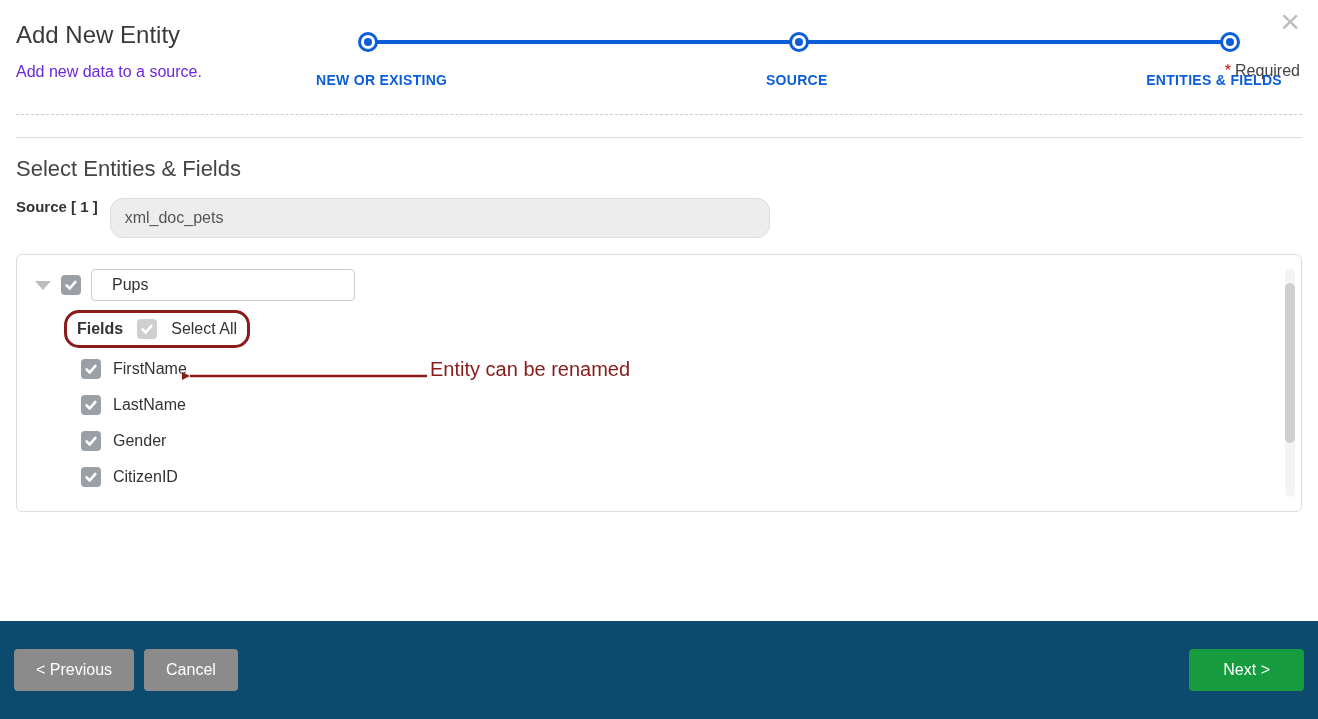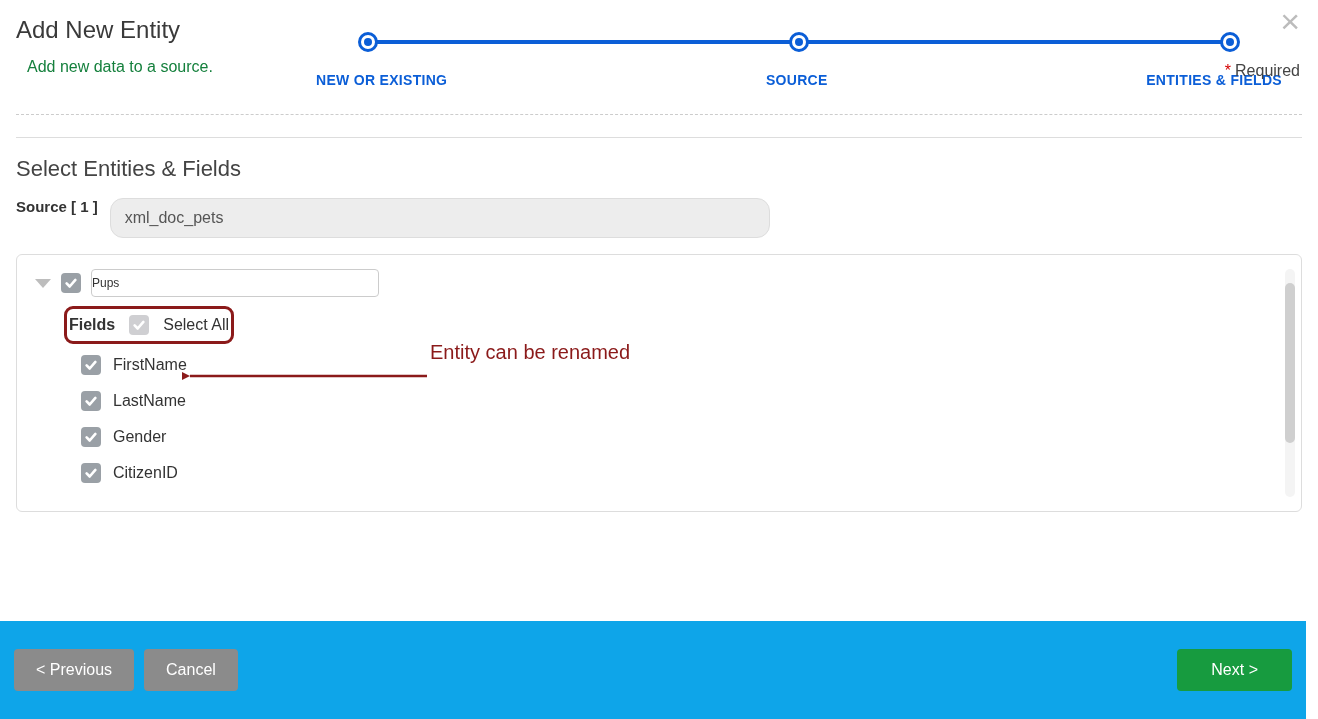--- a/index.html
+++ b/index.html
@@ -3,21 +3,21 @@
 <meta charset="utf-8">
 <style>
   * { box-sizing: border-box; }
   html, body { margin:0; padding:0; font-family: "Segoe UI", "Helvetica Neue", Arial, sans-serif; color:#333; }
   body { width:1318px; height:719px; background:#fff; position:relative; }
 
   .page { padding:14px 16px 0 16px; }
   .header-row { display:flex; align-items:center; }
   .header-left { width:280px; }
   .title { font-size:24px; color:#3a3a3a; font-weight:400; margin:0 0 14px 0; }
-  .subtitle { font-size:16px; color:#15803d; margin:11px; }
+  .subtitle { font-size:16px; color:#6d28d9; margin:0; }
   .close-x { position:absolute; top:4px; right:18px; font-size:34px; color:#bcbcbc; cursor:pointer; line-height:1; }
   .required { position:absolute; top:62px; right:18px; font-size:16px; color:#444; }
   .required .ast { color:#d40000; margin-right:4px; }
 
   
   .stepper { flex:1; padding:6px 10px 0 10px; }
   .step-line { position:relative; height:24px; margin:10px 40px 18px 40px; }
   .line { position:absolute; top:10px; left:22px; right:22px; height:4px; background:#0b5ed7; }
   .dot { position:absolute; top:2px; width:20px; height:20px; border-radius:50%; background:#fff; border:3px solid #0b5ed7; }
   .dot .inner { position:absolute; top:3px; left:3px; width:8px; height:8px; border-radius:50%; background:#0b5ed7; }
@@ -41,34 +41,34 @@
   .panel { border:1px solid #ddd; border-radius:6px; padding:14px 14px 14px 18px; position:relative; height:258px; overflow:hidden; }
   .panel-scroll { position:absolute; right:6px; top:14px; bottom:14px; width:10px; background:#f4f4f4; border-radius:5px; }
   .panel-scroll .thumb { position:absolute; left:0; right:0; top:14px; height:160px; background:#cfcfcf; border-radius:5px; }
 
   .entity-row { display:flex; align-items:center; gap:10px; }
   .collapse-caret { width:0; height:0; border-left:8px solid transparent; border-right:8px solid transparent; border-top:9px solid #bdbdbd; cursor:pointer; }
   .chk { width:20px; height:20px; border-radius:4px; background:#9aa0a6; display:inline-flex; align-items:center; justify-content:center; cursor:pointer; flex:0 0 20px; }
   .chk.light { background:#cfcfd2; }
   .chk svg { width:14px; height:14px; display:block; }
   .chk svg path { stroke:#fff; stroke-width:3; fill:none; stroke-linecap:round; stroke-linejoin:round; }
-  .entity-input { border:1px solid #ccc; border-radius:4px; padding:6px 0; font-size:12px; width:288px; color:#333; }
+  .entity-input { border:1px solid #ccc; border-radius:4px; padding:6px 20px; font-size:16px; width:264px; color:#333; }
 
-  .annot { position:absolute; left:430px; top:341px; color:#8b1a1a; font-size:20px; pointer-events:none; }
+  .annot { position:absolute; left:430px; top:358px; color:#8b1a1a; font-size:20px; pointer-events:none; }
   .arrow-svg { position:absolute; left:182px; top:366px; pointer-events:none; }
 
   .fields-block { margin:12px 0 0 32px; }
-  .fields-hdr { display:inline-flex; align-items:center; gap:14px; padding:6px 2px; outline:3px solid #8b1a1a; border-radius:6px; margin-bottom:14px; }
+  .fields-hdr { display:inline-flex; align-items:center; gap:14px; padding:6px 10px; outline:3px solid #8b1a1a; border-radius:12px; margin-bottom:14px; }
   .fields-hdr .ftxt { font-size:16px; color:#333; font-weight:600; }
   .fields-hdr .saltxt { font-size:16px; color:#333; }
 
   .field-list { margin-left:14px; display:flex; flex-direction:column; gap:16px; }
   .field-item { display:flex; align-items:center; gap:12px; font-size:16px; color:#333; }
 
-  .footer { position:absolute; left:0; right:12px; bottom:0; height:98px; background:#0ea5e9; display:flex; align-items:center; padding:0 14px; }
+  .footer { position:absolute; left:0; right:0; bottom:0; height:98px; background:#0c4a6e; display:flex; align-items:center; padding:0 14px; }
   .btn { border:none; border-radius:4px; padding:12px 22px; font-size:16px; cursor:pointer; color:#fff; }
   .btn-grey { background:#8b8b8b; }
   .btn-left { margin-right:10px; }
   .btn-green { background:#179b3f; margin-left:auto; padding:12px 34px; }
 </style>
 </head>
 <body>
 
 <div class="page">
   <div class="header-row">

